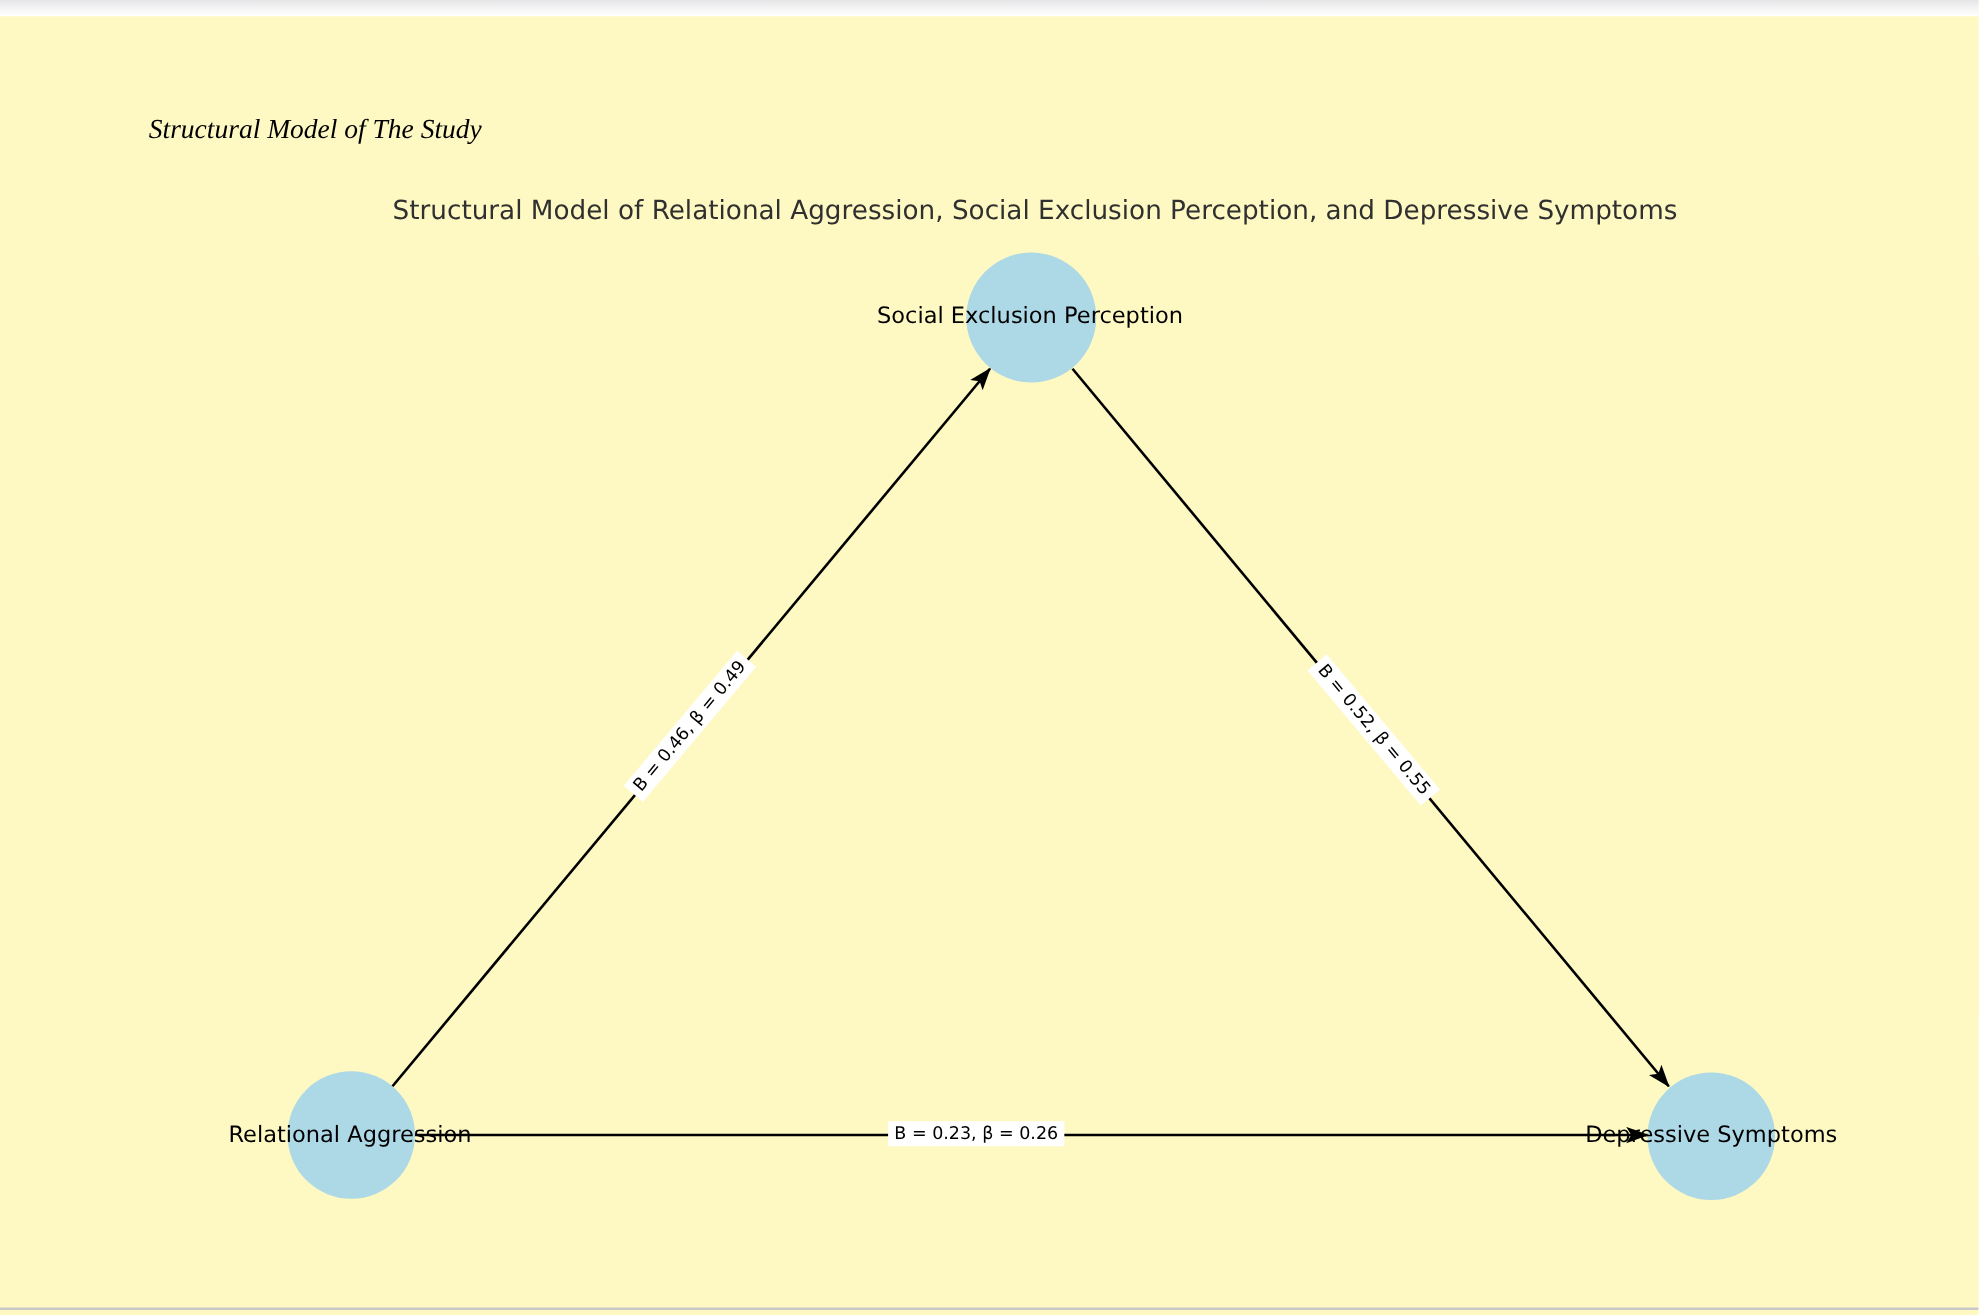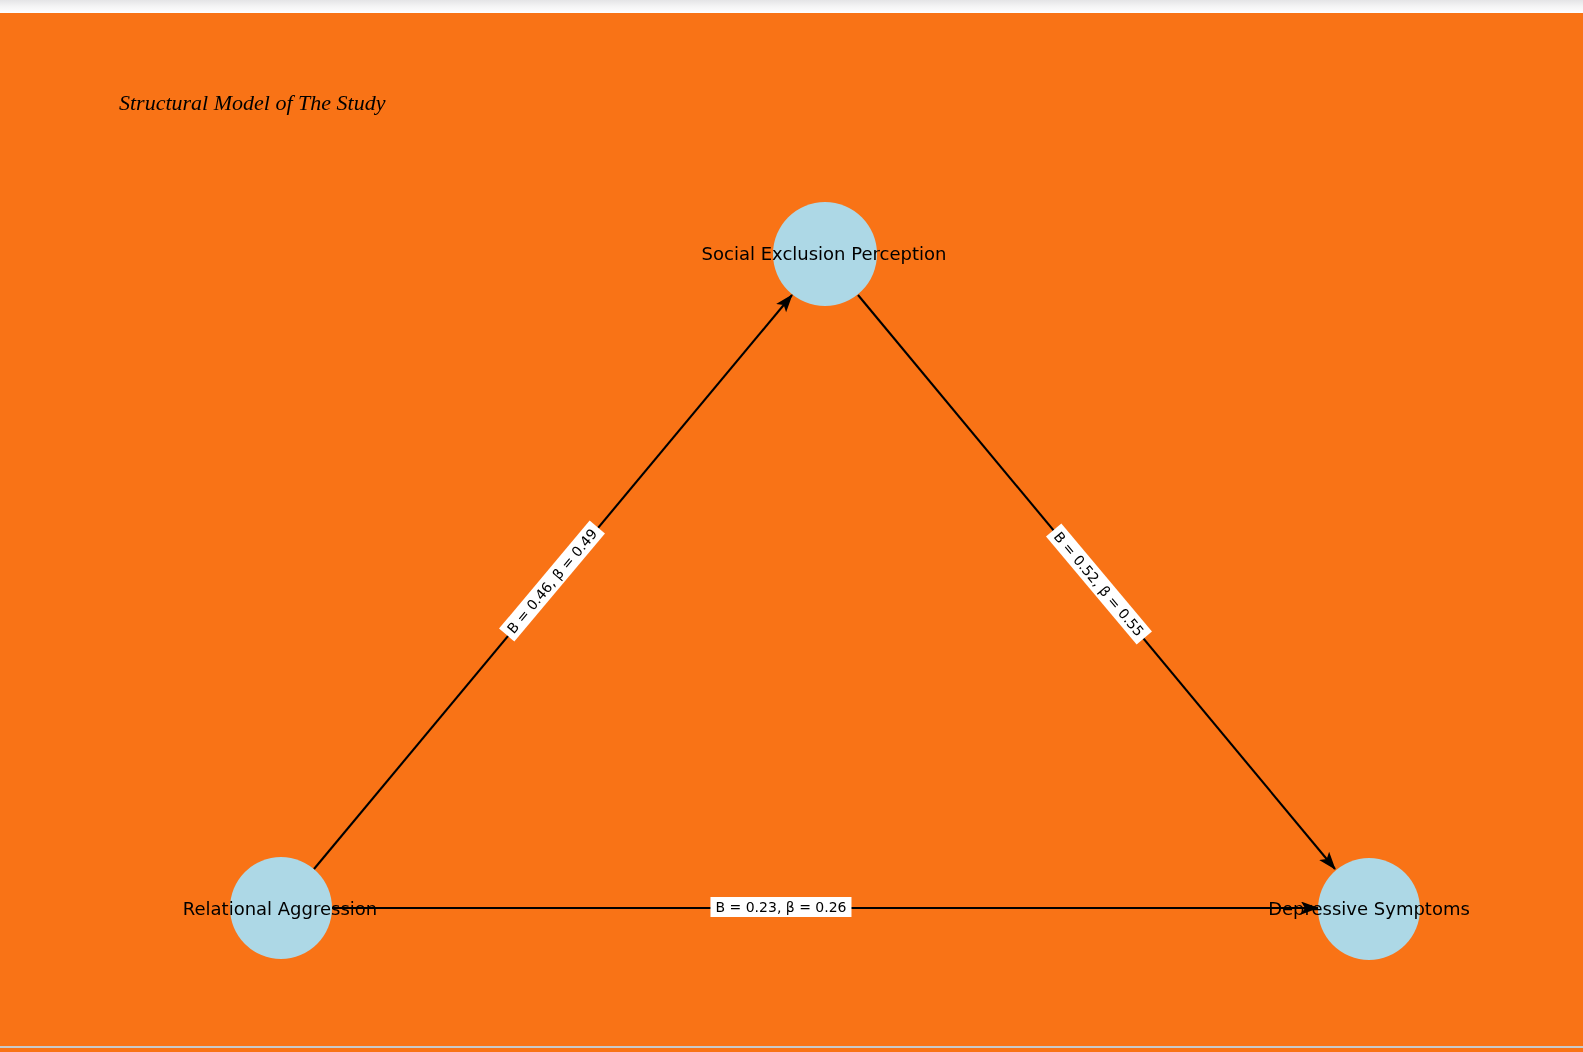--- a/index.html
+++ b/index.html
@@ -1,20 +1,20 @@
 <!DOCTYPE html>
 <html><head>
 <meta charset="utf-8">
 <style>
   html, body { margin: 0; padding: 0; background: #ffffff; }
   .canvas {
     position: relative;
     width: 1583px;
     height: 1052px;
-    background: #f97316;
+    background: #fef9c3;
     overflow: hidden;
     font-family: "DejaVu Sans", sans-serif;
   }
   .top-shade {
     position: absolute;
     left: 0; top: 0;
     width: 100%; height: 13px;
     background: linear-gradient(to bottom, #e4e4e6 0%, #f3f3f4 45%, #ffffff 100%);
   }
   .bottom-rule {
@@ -79,20 +79,21 @@
 </style>
 </head>
 <body>
 
 <div class="canvas">
 
   <div class="top-shade"></div>
 
   <div class="doc-title">Structural Model of The Study</div>
 
+  <div class="fig-title">Structural Model of Relational Aggression, Social Exclusion Perception, and Depressive Symptoms</div>
 
   <svg class="layer nodes-layer" width="1583" height="1052" viewBox="0 0 1583 1052">
     <circle cx="825" cy="254" r="52" fill="#ADD8E6"></circle>
     <circle cx="281" cy="908" r="51" fill="#ADD8E6"></circle>
     <circle cx="1369" cy="909" r="51" fill="#ADD8E6"></circle>
   </svg>
 
   <div class="node-label lbl-sep">Social Exclusion Perception</div>
   <div class="node-label lbl-ra">Relational Aggression</div>
   <div class="node-label lbl-ds">Depressive Symptoms</div>

